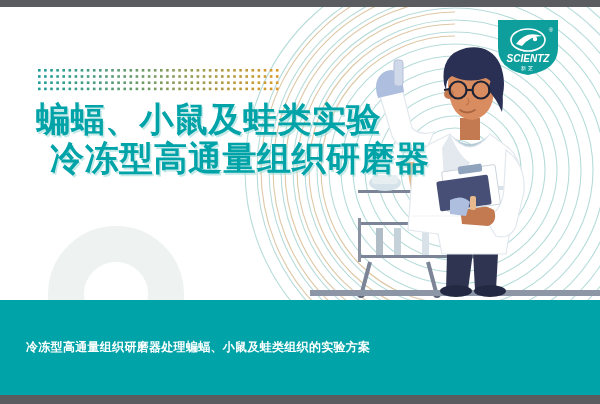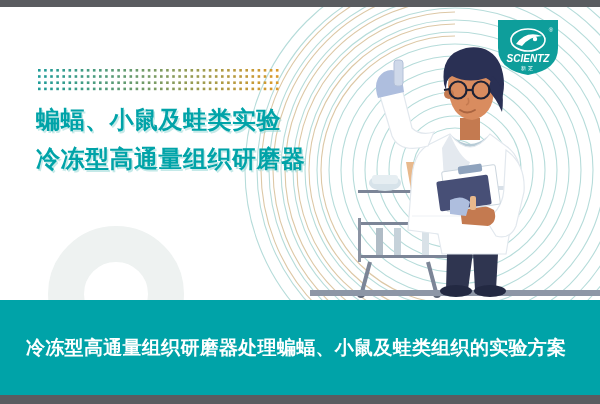--- a/index.html
+++ b/index.html
@@ -64,29 +64,30 @@
   }
 
   
   .headline {
     position: absolute;
     left: 36px;
     top: 100px;
     z-index: 20;
   }
   .headline-line {
-    font-size: 24px;
+    font-size: 34px;
     line-height: 39px;
     font-weight: bold;
     color: #00a3a8;
     letter-spacing: 0.5px;
     white-space: nowrap;
     text-shadow: 1.5px 1.5px 0 rgba(150, 215, 214, 0.55);
   }
   .headline-line.second {
+    margin-left: 14px;
     text-align: center;
   }
 
   
   .illustration {
     position: absolute;
     left: 310px;
     top: 40px;
     width: 290px;
     height: 265px;
@@ -110,21 +111,21 @@
     bottom: 9px;
     width: 600px;
     height: 95px;
     background: #00a3a8;
     z-index: 50;
     display: flex;
     align-items: center;
   }
   .banner-text {
     color: #ffffff;
-    font-size: 19px;
+    font-size: 12px;
     font-weight: bold;
     letter-spacing: 0.3px;
     padding-left: 26px;
     white-space: nowrap;
   }
 </style>
 </head>
 <body>
 
 <div id="poster">

